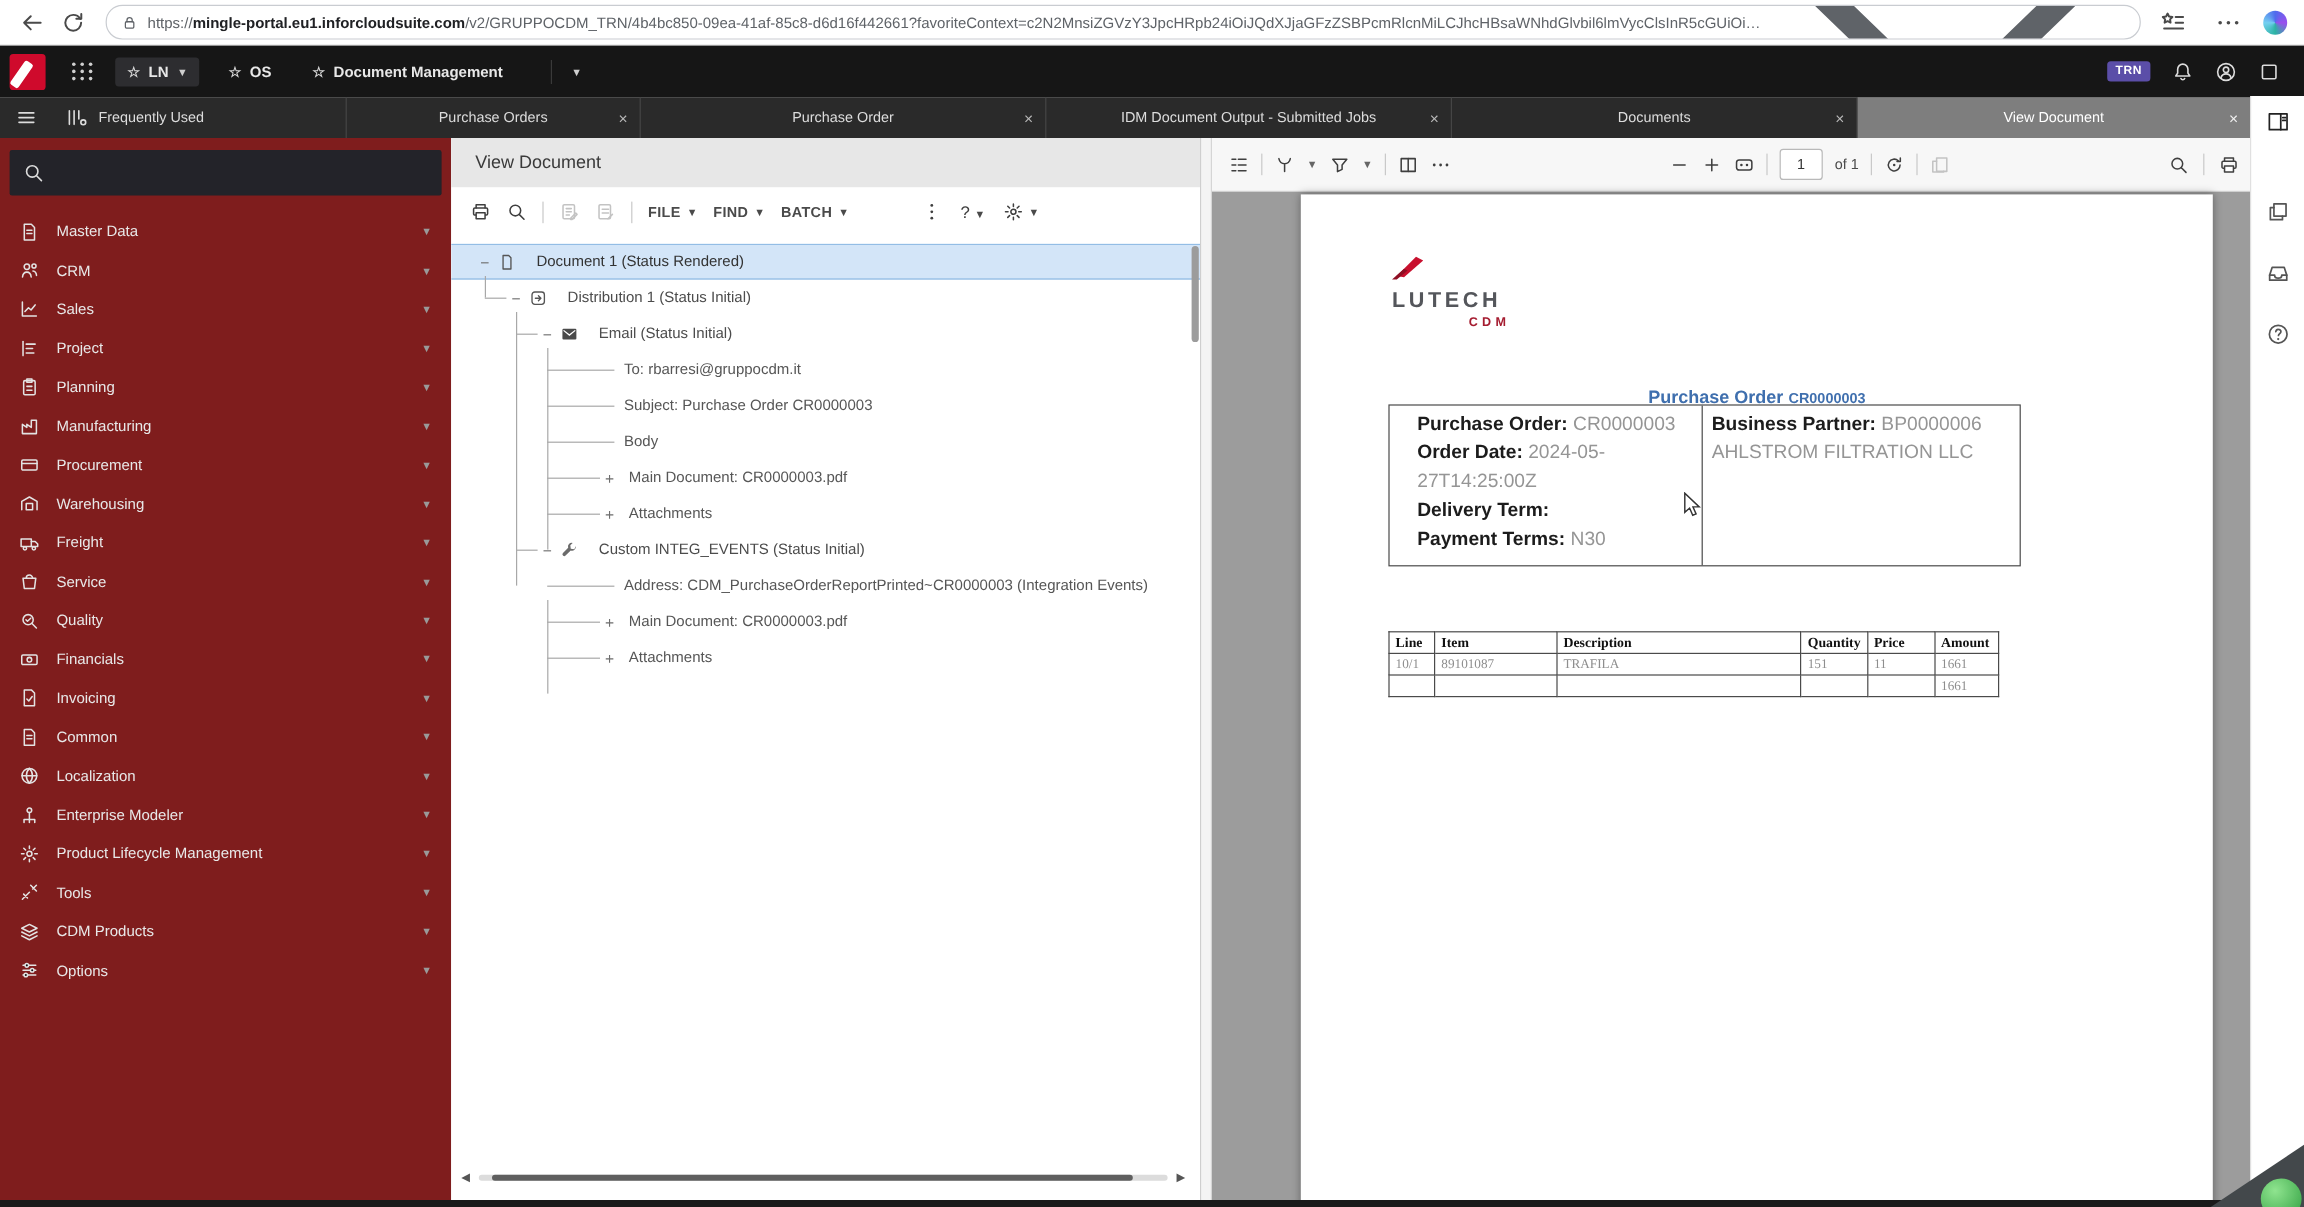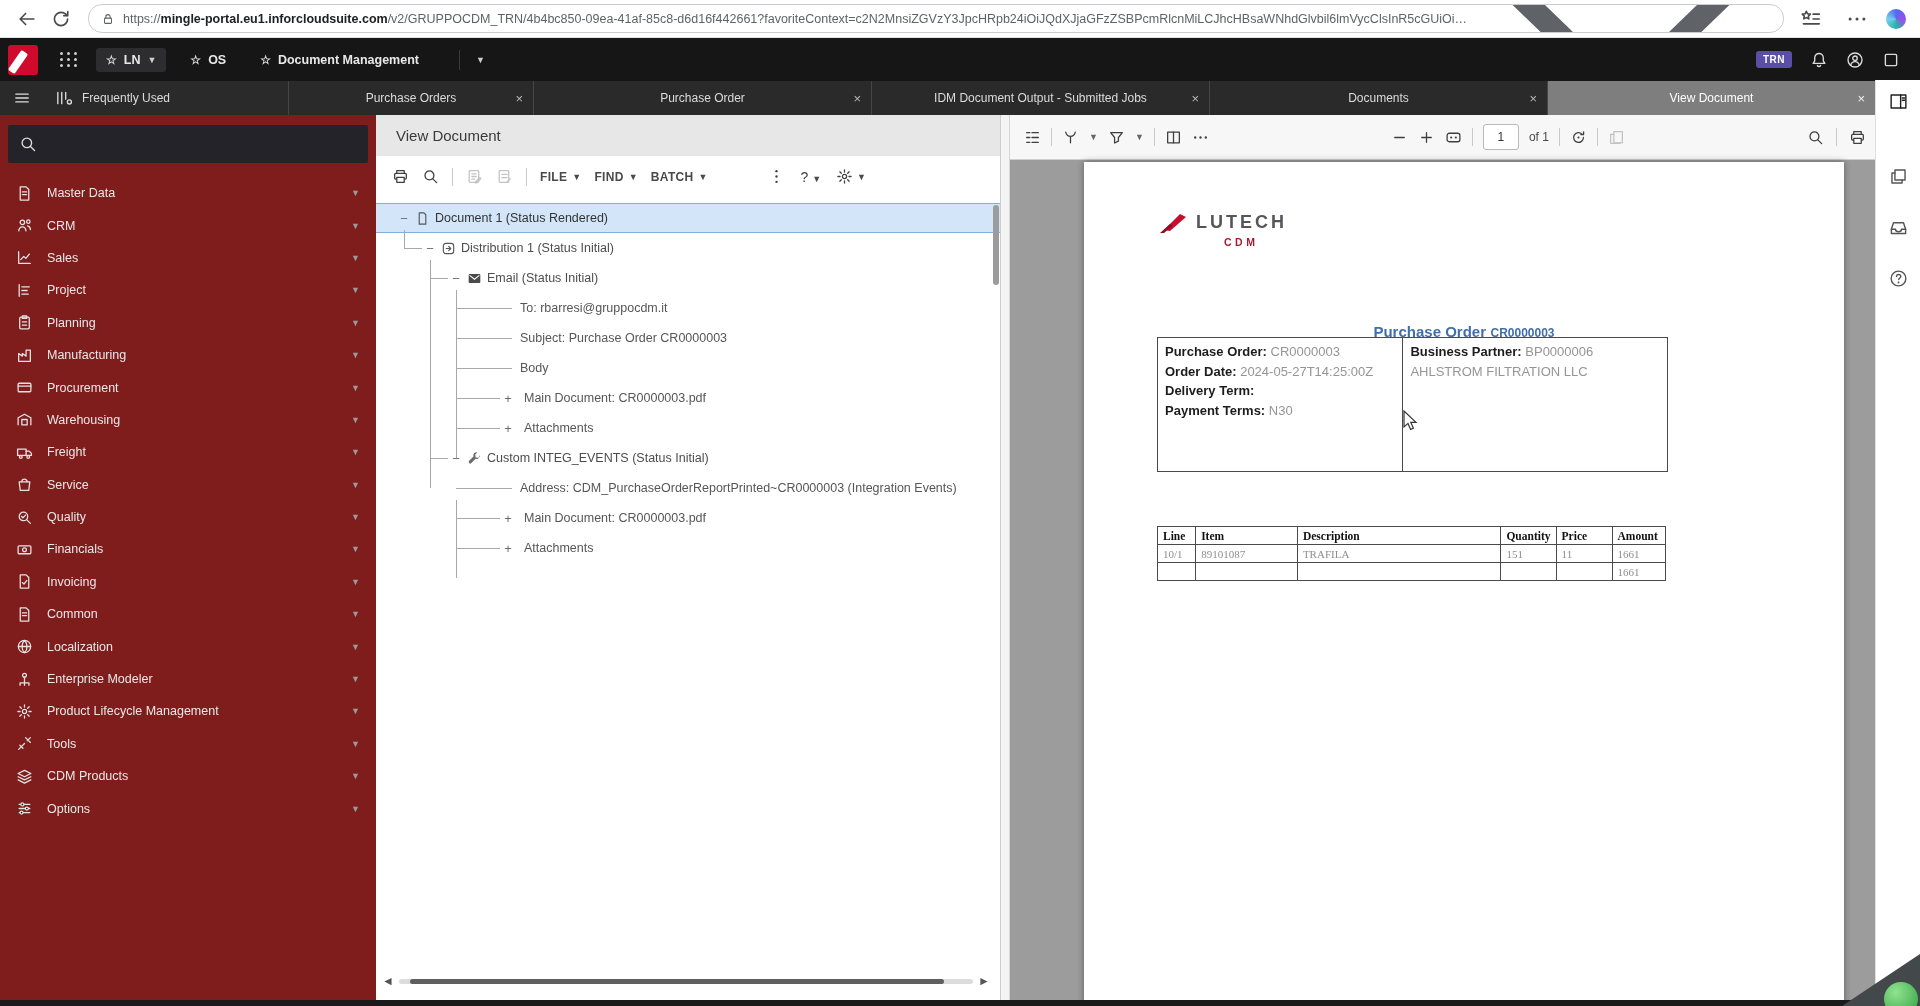--- a/index.html
+++ b/index.html
@@ -56,47 +56,47 @@
   .tb-ic{width:17px;height:17px;color:#3f3f3f;}
   .tb-ic.dis{color:#c3c3c3;}
   .menu-btn{display:flex;align-items:center;gap:5px;font-weight:bold;color:#4a4a4a;letter-spacing:.3px;}
   .doc-tb-right{margin-left:auto;display:flex;align-items:center;gap:15px;margin-right:118px;color:#3f3f3f;}
   .qmark{font-size:14px;color:#3f3f3f;}
   .tree{position:relative;flex:1;padding-top:6px;overflow:hidden;}
   .trow{height:30px;display:flex;align-items:center;font-size:12.5px;color:#4c4c4c;}
   .trow.selected{background:#d3e5f8;box-shadow:inset 0 1px 0 #7fb0de,inset 0 -1px 0 #7fb0de;color:#333;}
   .expander{width:16px;text-align:center;color:#6e6e6e;font-size:13px;flex:none;}
   .ticon{width:20px;flex:none;display:flex;justify-content:center;color:#555;}
-  .tlab{margin-left:3px;white-space:nowrap;}
+  .tlab{margin-left:15px;white-space:nowrap;}
   .tick{height:1px;background:#a8a8a8;flex:none;}
   .guide{position:absolute;width:1px;background:#a8a8a8;}
   .h-scroll{position:absolute;bottom:19px;left:6px;right:10px;height:14px;display:flex;align-items:center;gap:5px;color:#555;font-size:12px;}
   .h-track{flex:1;height:5px;background:#dcdcdc;border-radius:3px;position:relative;}
   .h-thumb{position:absolute;left:2%;width:93%;height:5px;background:#5f5f5f;border-radius:3px;}
   .tree-vscroll{position:absolute;top:90px;right:1px;width:6px;height:80px;background:#9c9c9c;border-radius:3px;}
   
   .splitter{width:8px;background:#f4f4f4;border-right:1px solid #d5d5d5;flex:none;}
   
   .pdf-panel{width:928px;display:flex;flex-direction:column;background:#9c9c9c;position:relative;flex:none;}
   .pdf-toolbar{height:44px;background:#f7f7f7;border-bottom:1px solid #cfcfcf;display:flex;align-items:center;padding:0 14px;color:#3c3c3c;flex:none;}
   .pg{display:flex;align-items:center;gap:10px;}
   .pdf-center{margin:0 auto;display:flex;align-items:center;gap:10px;}
   .pdf-right{display:flex;align-items:center;gap:12px;}
   .page-box{width:34px;height:24px;border:1px solid #b9b9b9;border-radius:3px;background:#fff;font-size:12px;display:flex;align-items:center;justify-content:center;color:#333;}
   .of-lbl{font-size:12px;color:#4a4a4a;}
   .pdf-viewport{flex:1;position:relative;}
   .page{position:absolute;left:74px;top:2px;width:760px;height:846px;background:#fff;box-shadow:0 0 7px rgba(0,0,0,.38);}
   .lutech{position:absolute;left:76px;top:48px;}
-  .lutech-row{display:flex;align-items:center;gap:6px;}
+  .lutech-row{display:flex;align-items:flex-start;gap:6px;flex-direction:column;}
   .lutech-main{font-size:18px;font-weight:bold;color:#54565b;letter-spacing:3px;}
   .lutech-sub{font-size:10.5px;font-weight:bold;color:#a51c30;letter-spacing:3.5px;margin:2px 0 0 64px;}
   .pdf-doc-title{position:absolute;top:116px;left:0;right:0;text-align:center;color:#3f6fae;margin-top:45px;}
   .pdf-doc-title .t1{font-size:15px;font-weight:bold;}
   .pdf-doc-title .t2{font-size:12px;font-weight:bold;}
-  .info-table{position:absolute;left:73px;top:175px;width:509px;height:133px;border:1px solid #4a4a4a;display:flex;font-size:13px;line-height:1.5;}
+  .info-table{position:absolute;left:73px;top:175px;width:509px;height:133px;border:1px solid #4a4a4a;display:flex;font-size:16px;line-height:1.5;padding-left:16px;}
   .info-cell{padding:4px 7px;}
   .info-cell.l{width:48%;border-right:1px solid #4a4a4a;}
   .info-cell.r{width:52%;}
   .info-cell b{color:#1c1c1c;}
   .info-cell span{color:#959595;}
   .lines-table{position:absolute;left:73px;top:364px;width:509px;border-collapse:collapse;font-size:11px;font-family:Liberation Serif, serif;}
   .lines-table th,.lines-table td{border:1px solid #4a4a4a;padding:1px 5px;height:15px;text-align:left;}
   .lines-table th{font-size:11.5px;color:#111;}
   .lines-table td{color:#8e8e8e;}
   .page-footer{position:absolute;bottom:8px;left:0;right:0;font-size:11px;color:#555;}

